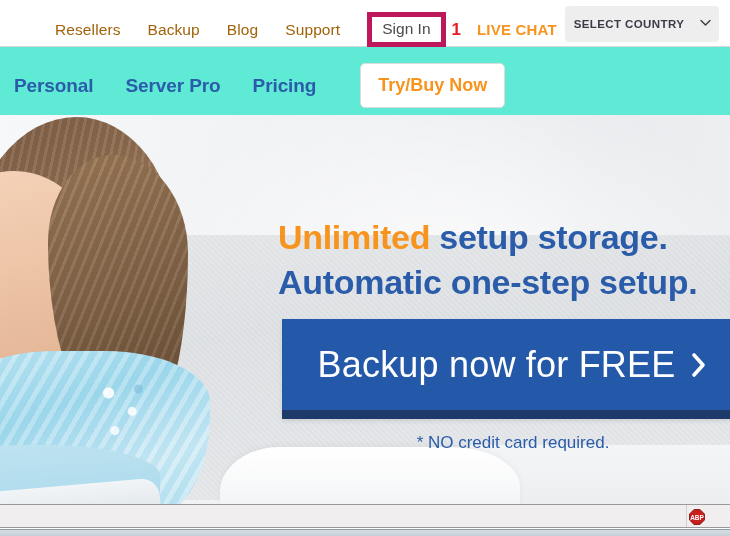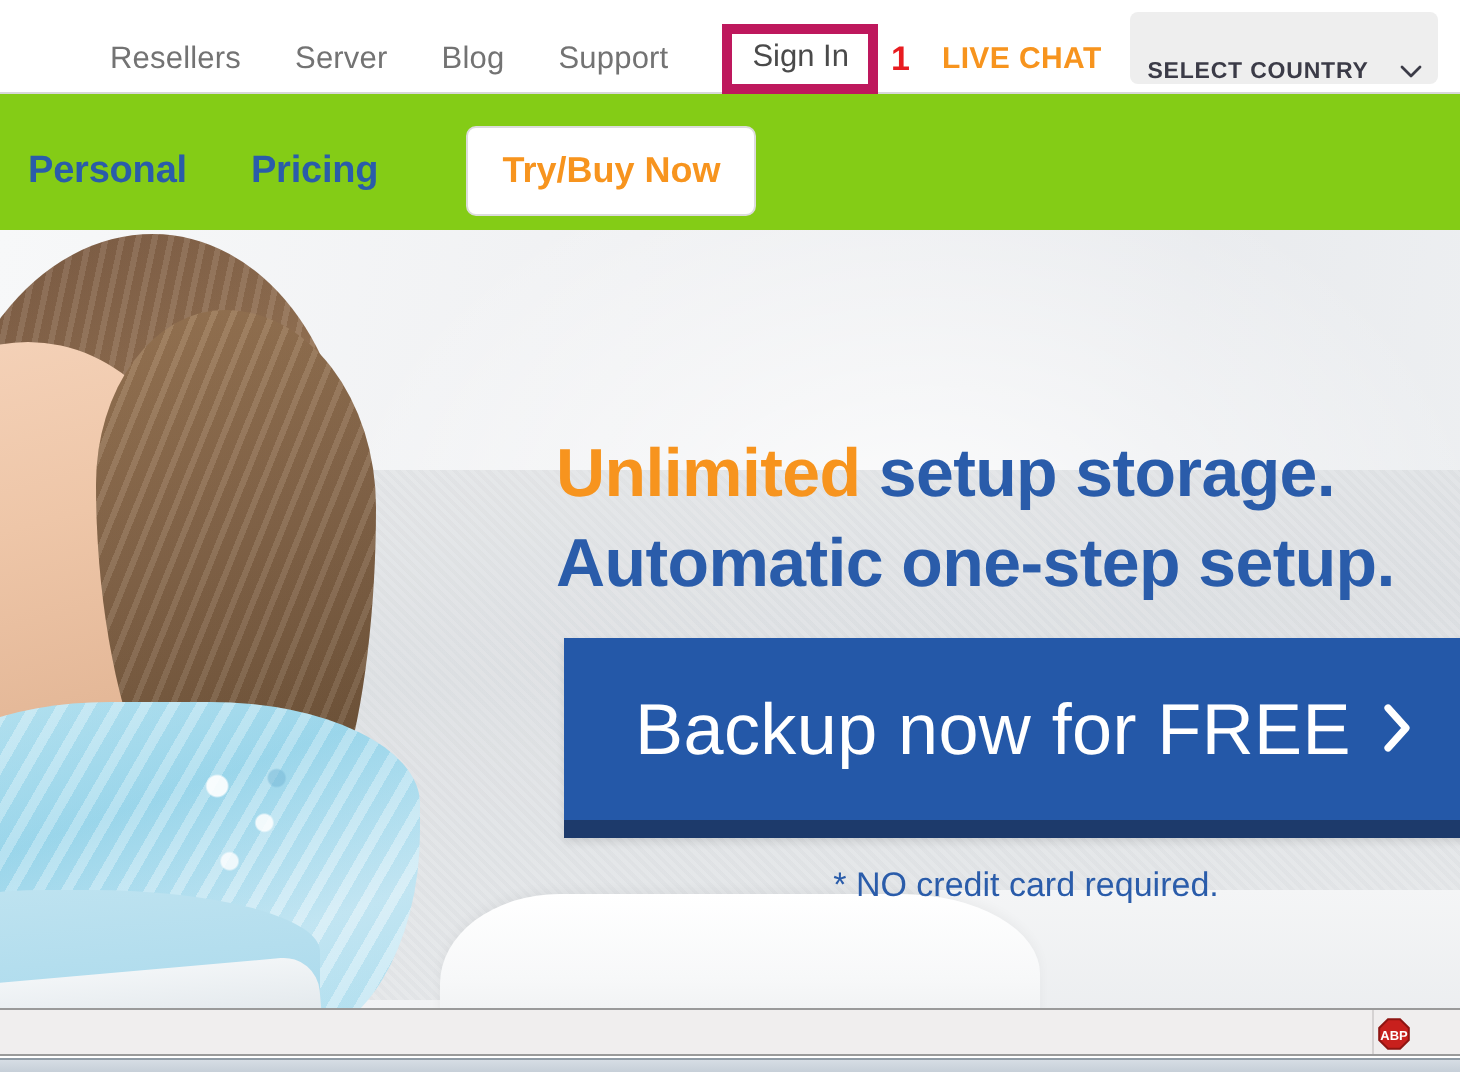--- a/index.html
+++ b/index.html
@@ -37,21 +37,21 @@
   }
   .utility-links {
     position: absolute;
     left: 55px;
     top: 12px;
     display: flex;
     align-items: center;
     white-space: nowrap;
   }
   .utility-link {
-    color: #737373;
+    color: #a16207;
     font-size: 15.5px;
     letter-spacing: 0.1px;
     margin-right: 27px;
     cursor: pointer;
     line-height: 20px;
   }
   .signin-wrap {
     position: relative;
     padding: 2px 10px 3px 10px;
     border: 5px solid #be185d;
@@ -83,21 +83,21 @@
   }
   .country-select {
     position: absolute;
     right: 11px;
     top: 6px;
     width: 154px;
     height: 36px;
     background: #eeeeee;
     border-radius: 4px;
     display: flex;
-    align-items: flex-end;
+    align-items: center;
     justify-content: center;
     cursor: pointer;
   }
   .country-select .label {
     color: #3b3b47;
     font-size: 11.5px;
     font-weight: bold;
     letter-spacing: 0.4px;
   }
   .chevron {
@@ -109,21 +109,21 @@
   }
   .chevron svg { display: block; }
 
   
   .main-nav {
     position: absolute;
     left: 0;
     top: 47px;
     width: 730px;
     height: 68px;
-    background: #84cc16;
+    background: #5eead4;
   }
   .main-nav-inner {
     position: absolute;
     left: 14px;
     top: 16px;
     display: flex;
     align-items: center;
     white-space: nowrap;
   }
   .nav-item {
@@ -410,21 +410,21 @@
   }
 </style>
 </head>
 <body>
 
 <div class="page">
 
   <div class="utility-bar">
     <div class="utility-links">
       <span class="utility-link">Resellers</span>
-      <span class="utility-link">Server</span>
+      <span class="utility-link">Backup</span>
       <span class="utility-link">Blog</span>
       <span class="utility-link">Support</span>
 
       <span class="signin-wrap">
         <span class="signin-link">Sign In</span>
       </span>
 
       <span class="annotation-number">1</span>
 
       <span class="live-chat">LIVE CHAT</span>
@@ -436,20 +436,21 @@
         <svg width="11" height="8" viewBox="0 0 11 8">
             <path d="M1 1.5 L5.5 6 L10 1.5" fill="none" stroke="#3b3b47" stroke-width="1.4" stroke-linecap="round" stroke-linejoin="round"></path>
           </svg>
       </span>
     </div>
   </div>
 
   <div class="main-nav">
     <div class="main-nav-inner">
       <span class="nav-item">Personal</span>
+      <span class="nav-item">Server Pro</span>
       <span class="nav-item">Pricing</span>
       <span class="try-buy">Try/Buy Now</span>
     </div>
   </div>
 
   <div class="hero">
     <div class="hero-bg-wash"></div>
     <div class="couch-back"></div>
     <div class="couch-right"></div>
     <div class="couch-cushion"></div>

